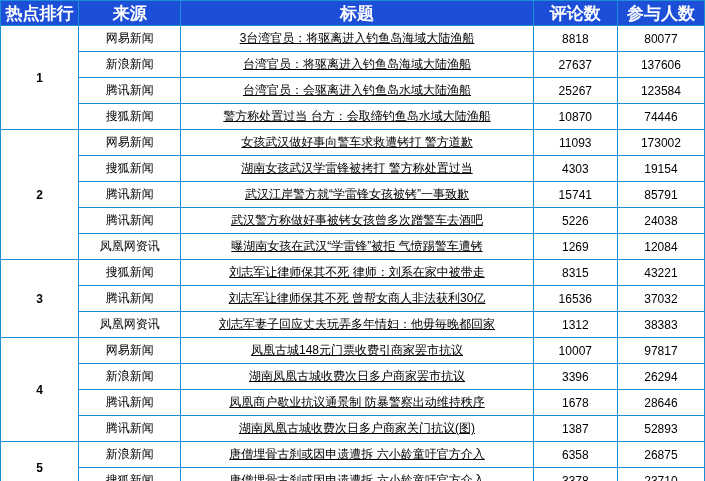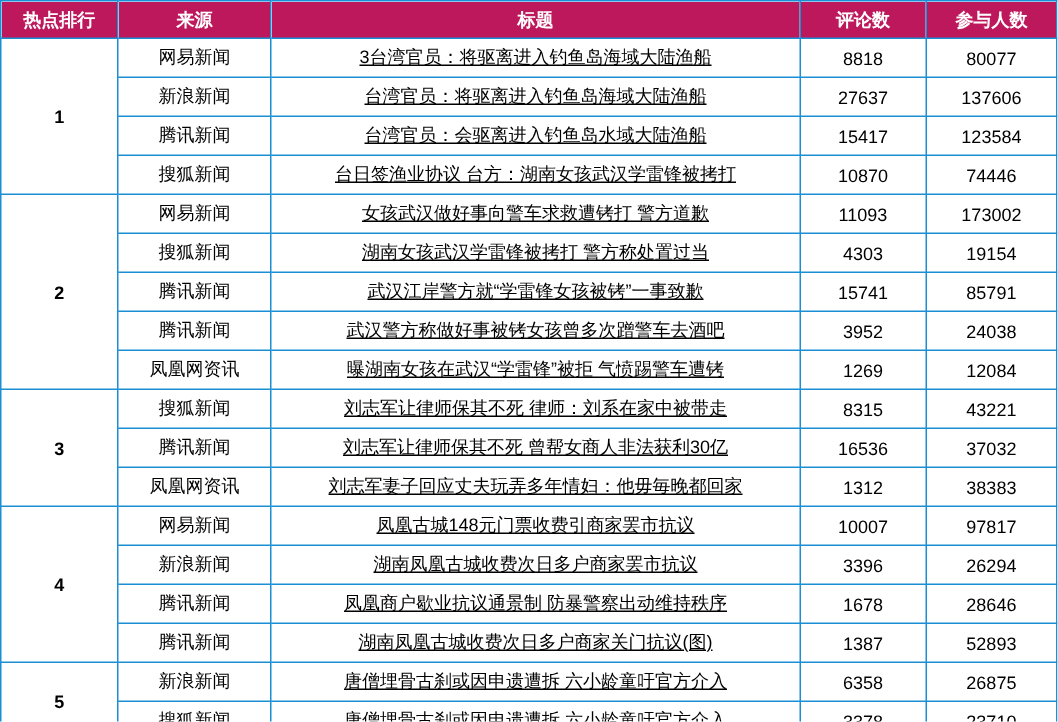--- a/index.html
+++ b/index.html
@@ -24,24 +24,24 @@
     padding: 0;
     height: 25px;
     font-size: 12px;
     color: #000000;
     text-align: center;
     vertical-align: middle;
     overflow: hidden;
     white-space: nowrap;
   }
   table.hot-table thead th {
-    background: #be185d;
+    background: #1d4ed8;
     color: #ffffff;
     font-weight: bold;
-    font-size: 12px;
+    font-size: 17px;
     height: 24px;
   }
   td.rank-cell {
     font-weight: bold;
     font-size: 13px;
   }
   td.source-cell {
     font-size: 12px;
   }
   td.title-cell {
@@ -88,26 +88,26 @@
       </tr>
       <tr>
         <td class="source-cell">新浪新闻</td>
         <td class="title-cell">台湾官员：将驱离进入钓鱼岛海域大陆渔船</td>
         <td class="num-cell">27637</td>
         <td class="num-cell">137606</td>
       </tr>
       <tr>
         <td class="source-cell">腾讯新闻</td>
         <td class="title-cell">台湾官员：会驱离进入钓鱼岛水域大陆渔船</td>
-        <td class="num-cell">15417</td>
+        <td class="num-cell">25267</td>
         <td class="num-cell">123584</td>
       </tr>
       <tr>
         <td class="source-cell">搜狐新闻</td>
-        <td class="title-cell">台日签渔业协议 台方：湖南女孩武汉学雷锋被拷打</td>
+        <td class="title-cell">警方称处置过当 台方：会取缔钓鱼岛水域大陆渔船</td>
         <td class="num-cell">10870</td>
         <td class="num-cell">74446</td>
       </tr>
       <tr>
         <td class="rank-cell" rowspan="5">2</td>
         <td class="source-cell">网易新闻</td>
         <td class="title-cell">女孩武汉做好事向警车求救遭铐打 警方道歉</td>
         <td class="num-cell">11093</td>
         <td class="num-cell">173002</td>
       </tr>
@@ -119,21 +119,21 @@
       </tr>
       <tr>
         <td class="source-cell">腾讯新闻</td>
         <td class="title-cell">武汉江岸警方就“学雷锋女孩被铐”一事致歉</td>
         <td class="num-cell">15741</td>
         <td class="num-cell">85791</td>
       </tr>
       <tr>
         <td class="source-cell">腾讯新闻</td>
         <td class="title-cell">武汉警方称做好事被铐女孩曾多次蹭警车去酒吧</td>
-        <td class="num-cell">3952</td>
+        <td class="num-cell">5226</td>
         <td class="num-cell">24038</td>
       </tr>
       <tr>
         <td class="source-cell">凤凰网资讯</td>
         <td class="title-cell">曝湖南女孩在武汉“学雷锋”被拒 气愤踢警车遭铐</td>
         <td class="num-cell">1269</td>
         <td class="num-cell">12084</td>
       </tr>
       <tr>
         <td class="rank-cell" rowspan="3">3</td>

